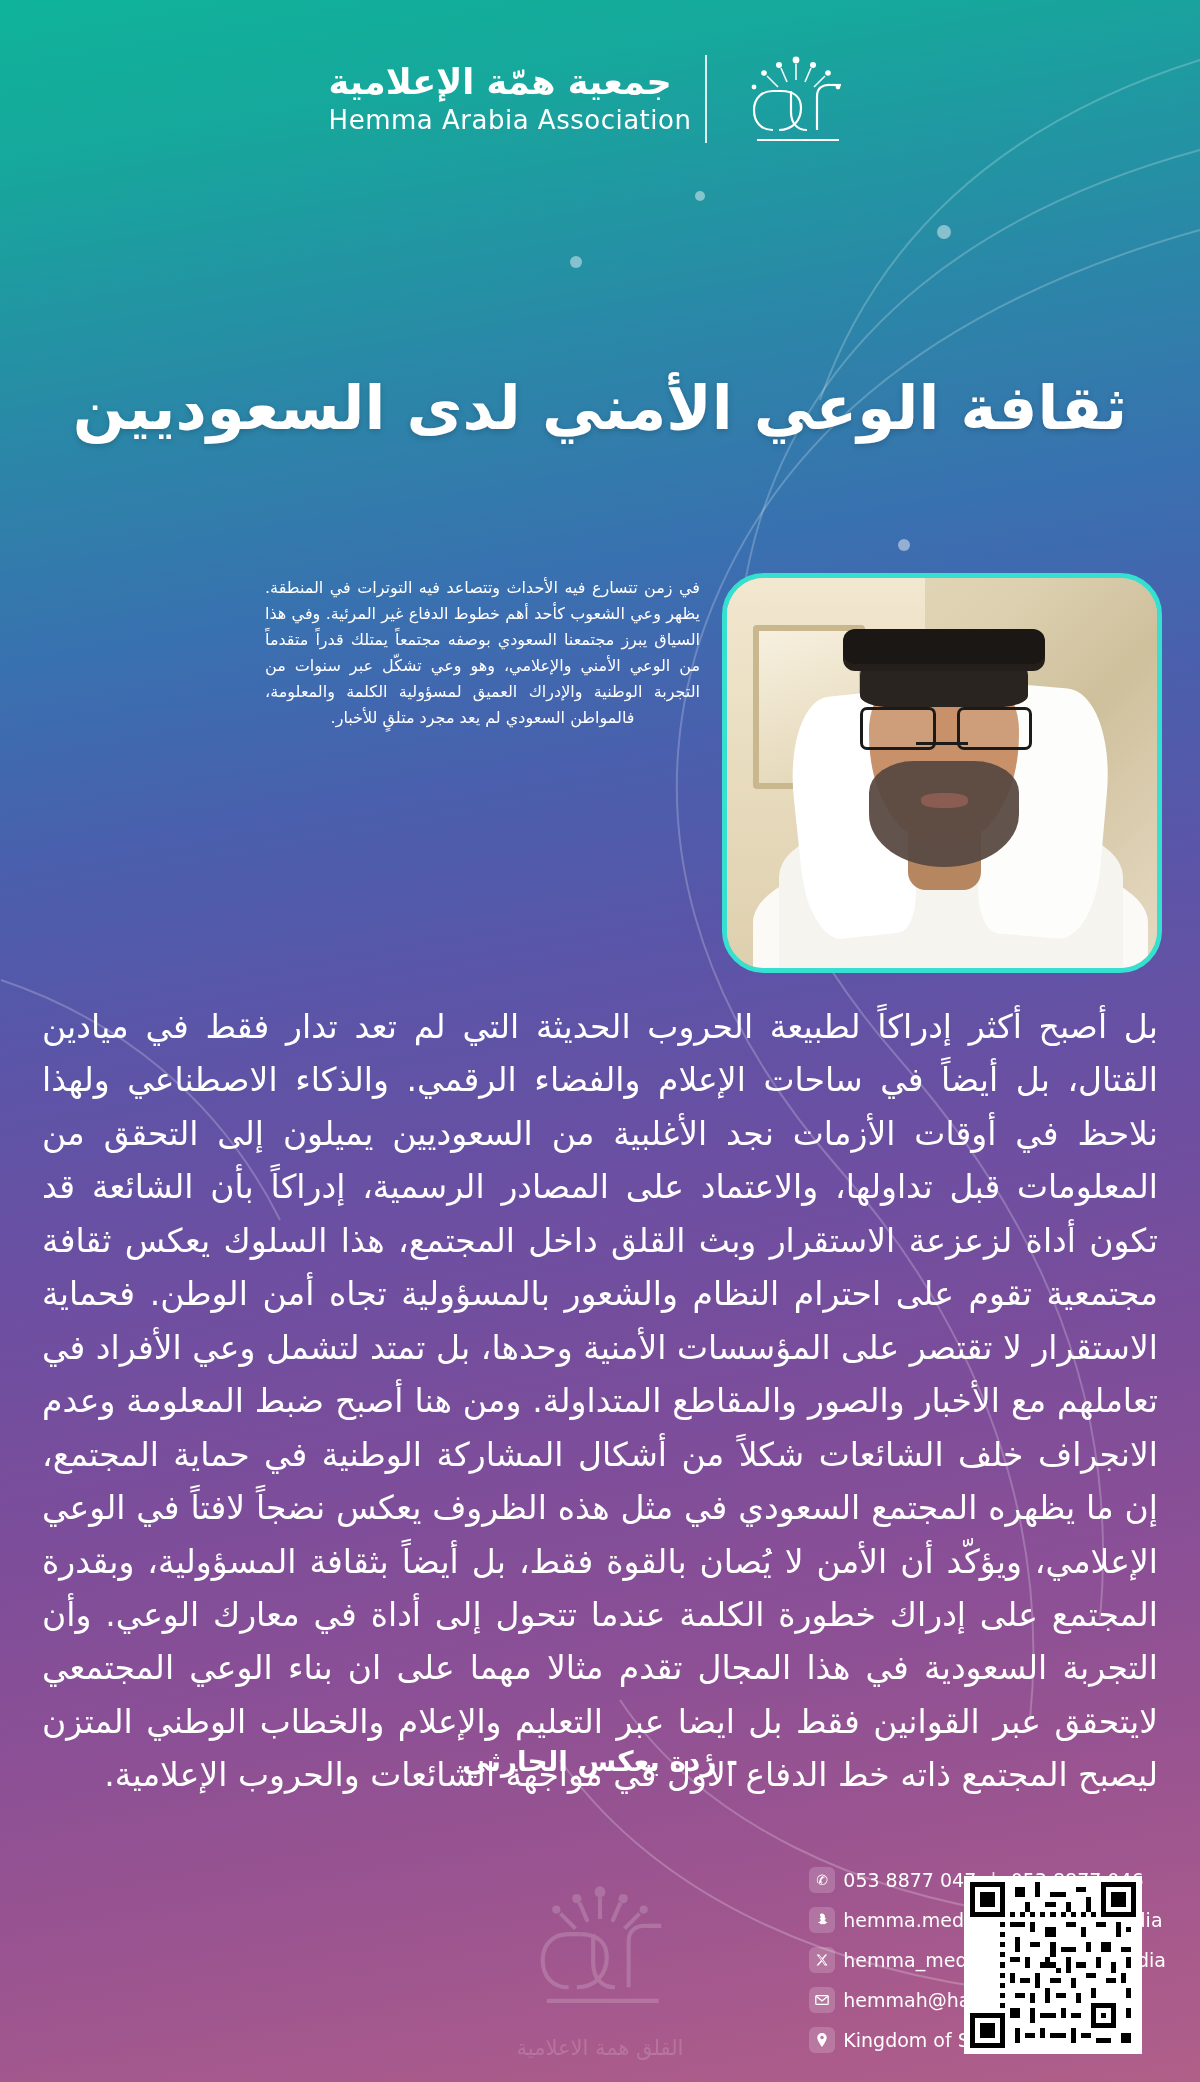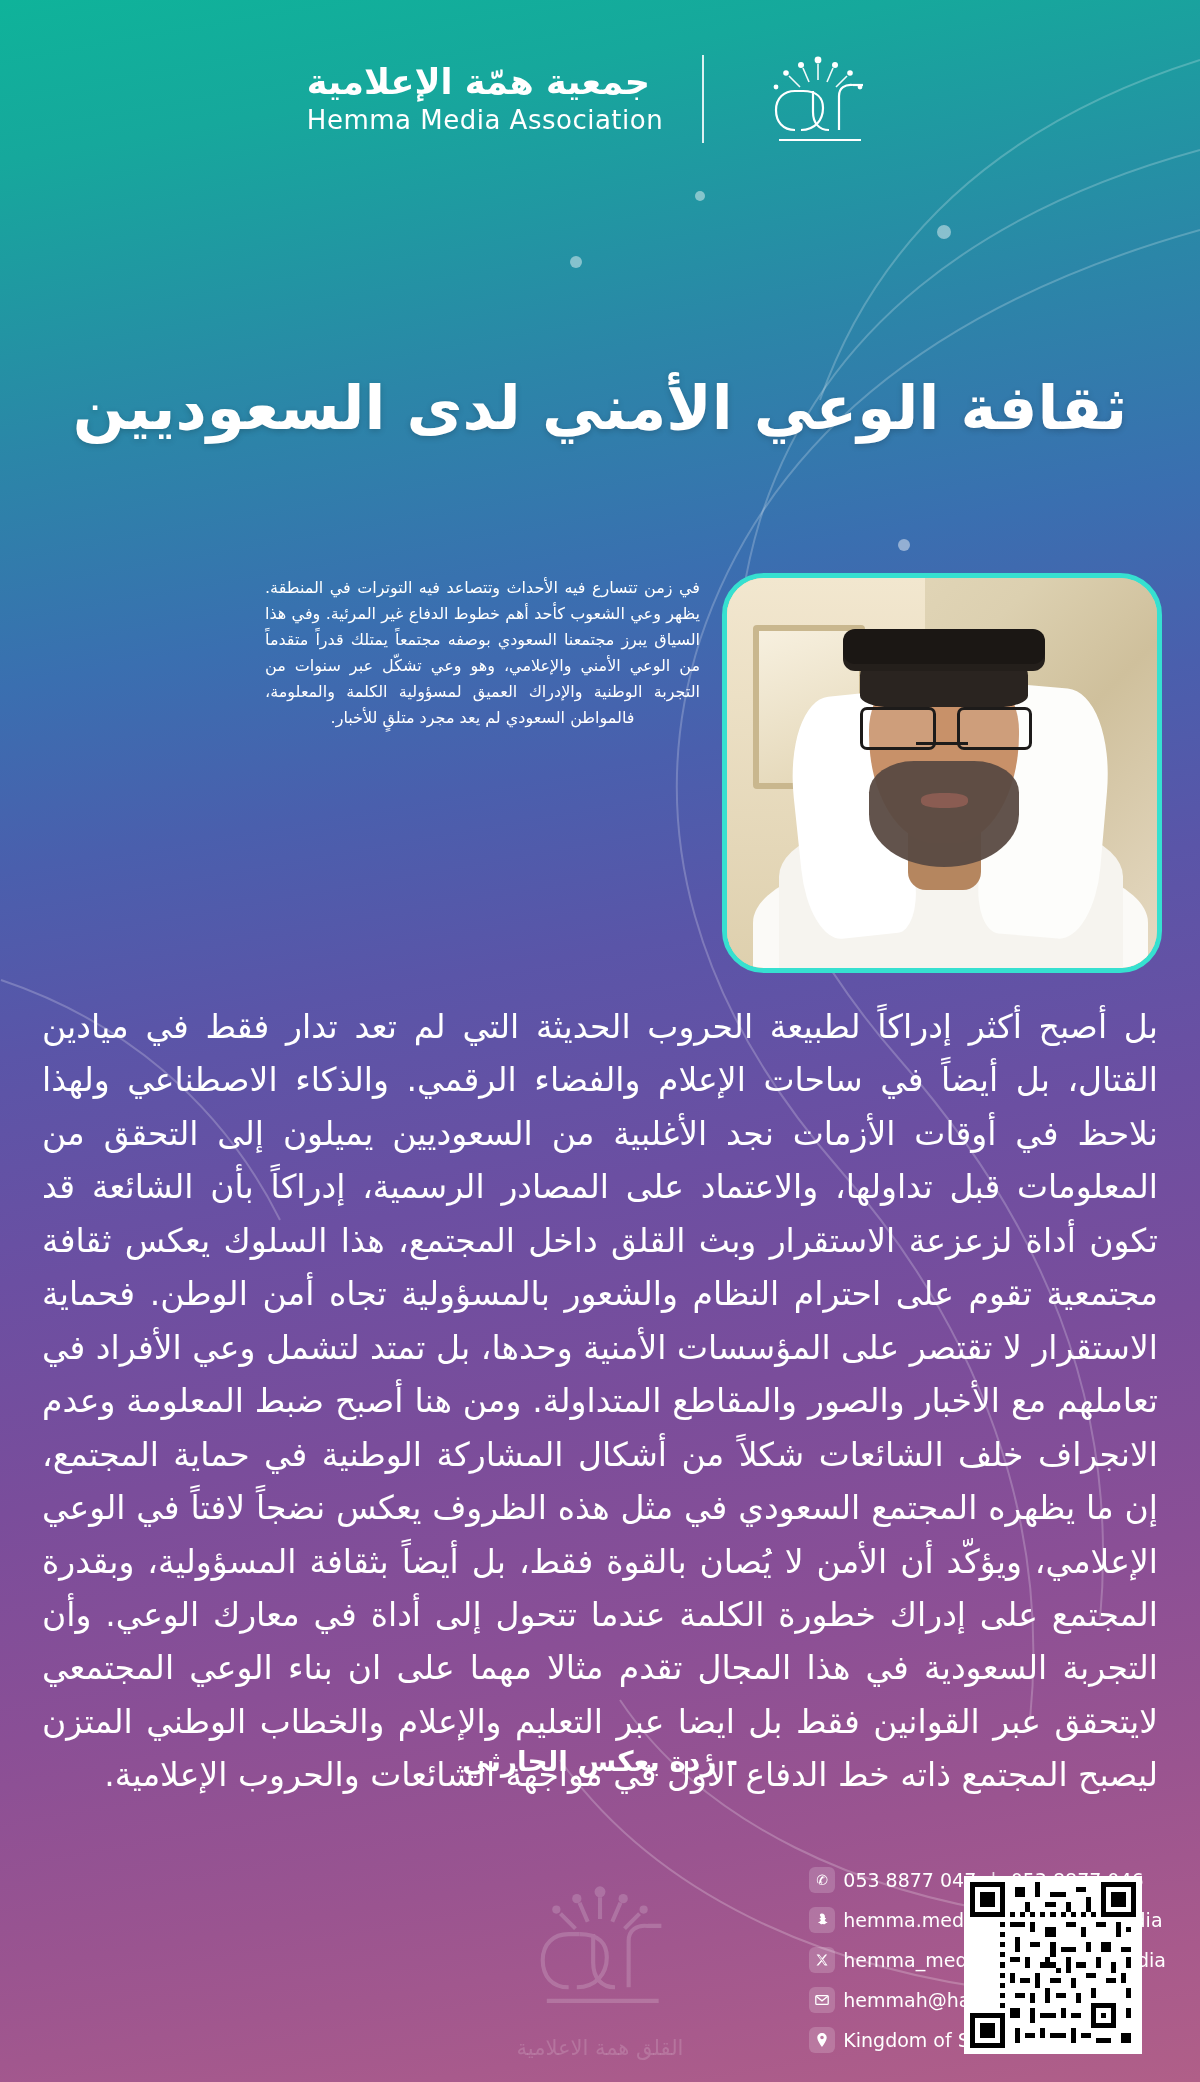--- a/index.html
+++ b/index.html
@@ -40,21 +40,21 @@
   
   .logo-wrap {
     position: absolute;
     top: 34px;
     left: 0;
     width: 100%;
     height: 130px;
     display: flex;
     align-items: center;
     justify-content: center;
-    gap: 33px;
+    gap: 8px;
   }
   .logo-text {
     display: flex;
     flex-direction: column;
     align-items: flex-end;
     color: #ffffff;
     line-height: 1.1;
   }
   .logo-ar {
     font-size: 35px;
@@ -280,21 +280,21 @@
           <circle cx="43" cy="29" r="2.8"></circle>
           <circle cx="107" cy="29" r="2.8"></circle>
           <circle cx="33" cy="43" r="2.4"></circle>
           <circle cx="117" cy="43" r="2.4"></circle>
         </g>
       </svg>
     </div>
     <div class="logo-div"></div>
     <div class="logo-text">
       <div class="logo-ar">جمعية همّة الإعلامية</div>
-      <div class="logo-en">Hemma Media Association</div>
+      <div class="logo-en">Hemma Arabia Association</div>
     </div>
   </div>
 
   <div class="title">ثقافة الوعي الأمني لدى السعوديين</div>
 
   <div class="portrait">
     <div class="p-bg"></div>
     <div class="p-wall"></div>
     <div class="p-frame"></div>
     <div class="p-shoulders"></div>

